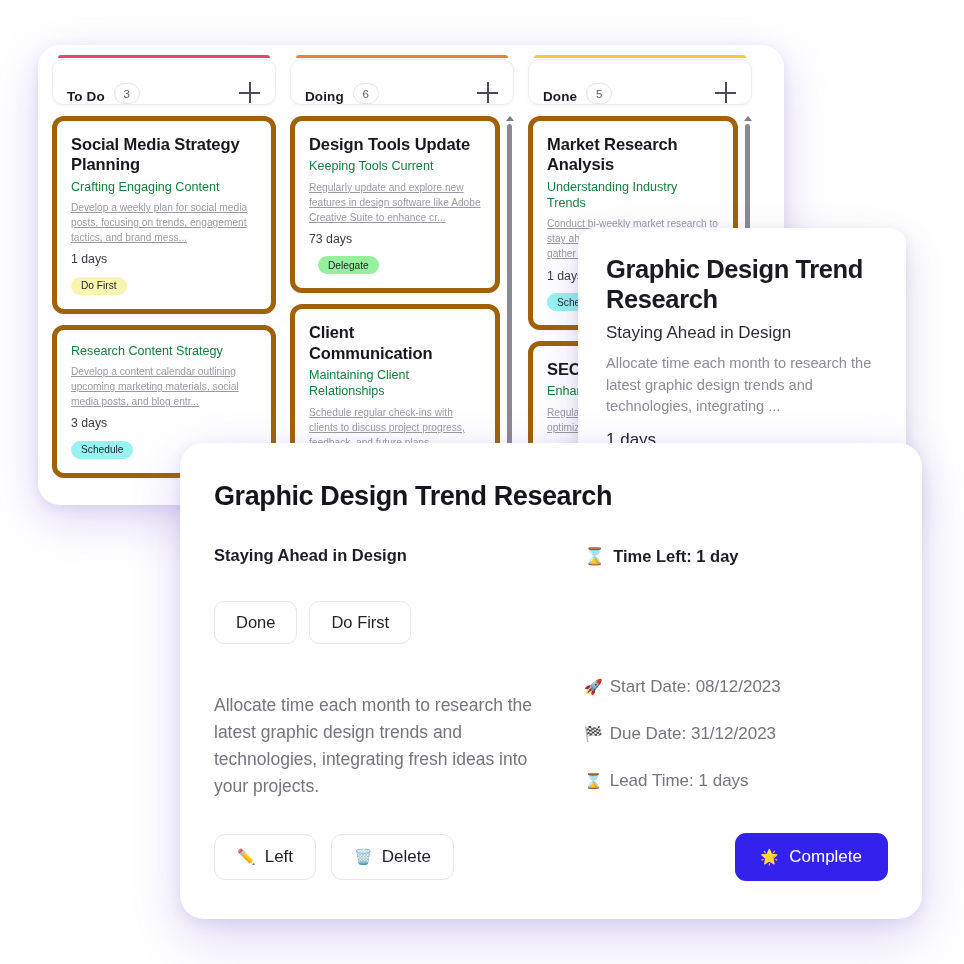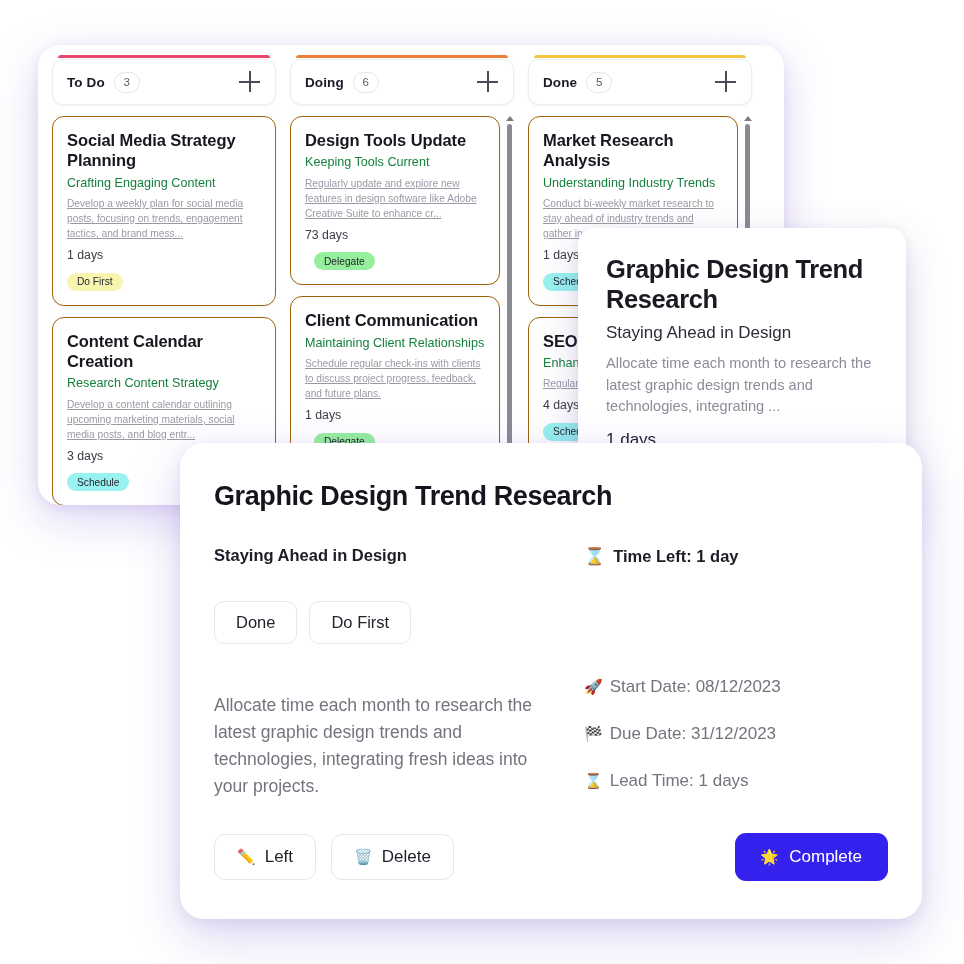--- a/index.html
+++ b/index.html
@@ -45,21 +45,21 @@
     position: relative;
   }
 
   .col-header {
     position: relative;
     background: #ffffff;
     border: 1px solid #ececf1;
     border-radius: 11px;
     height: 46px;
     display: flex;
-    align-items: center;
+    align-items: flex-end;
     padding: 0 14px;
     box-shadow: 0 1px 3px rgba(20, 20, 50, 0.05);
     flex: 0 0 46px;
   }
   .col-accent {
     position: absolute;
     left: 5px;
     right: 5px;
     top: -5px;
     height: 3px;
@@ -133,21 +133,21 @@
     top: 8px;
     left: 1px;
     width: 5px;
     background: #8a8a93;
     border-radius: 3px;
   }
 
   
   .card {
     background: #ffffff;
-    border: 1px solid #a16207;
+    border: 5px solid #a16207;
     border-radius: 12px;
     padding: 13px 14px 14px 14px;
     box-shadow: 0 1px 3px rgba(25, 25, 60, 0.055);
   }
   .card-title {
     font-size: 16.5px;
     font-weight: bold;
     color: #17171f;
     line-height: 1.23;
     letter-spacing: -0.1px;
@@ -360,21 +360,20 @@
 
           <div class="card">
             <div class="card-title">Social Media Strategy Planning</div>
             <div class="card-sub">Crafting Engaging Content</div>
             <div class="card-desc">Develop a weekly plan for social media posts, focusing on trends, engagement tactics, and brand mess...</div>
             <div class="card-days">1 days</div>
             <span class="badge badge-dofirst">Do First</span>
           </div>
 
           <div class="card">
-            <div class="card-title">Content Calendar Creation</div>
             <div class="card-sub">Research Content Strategy</div>
             <div class="card-desc">Develop a content calendar outlining upcoming marketing materials, social media posts, and blog entr...</div>
             <div class="card-days">3 days</div>
             <span class="badge badge-schedule">Schedule</span>
           </div>
 
         </div>
       </div>
     </div>
 

